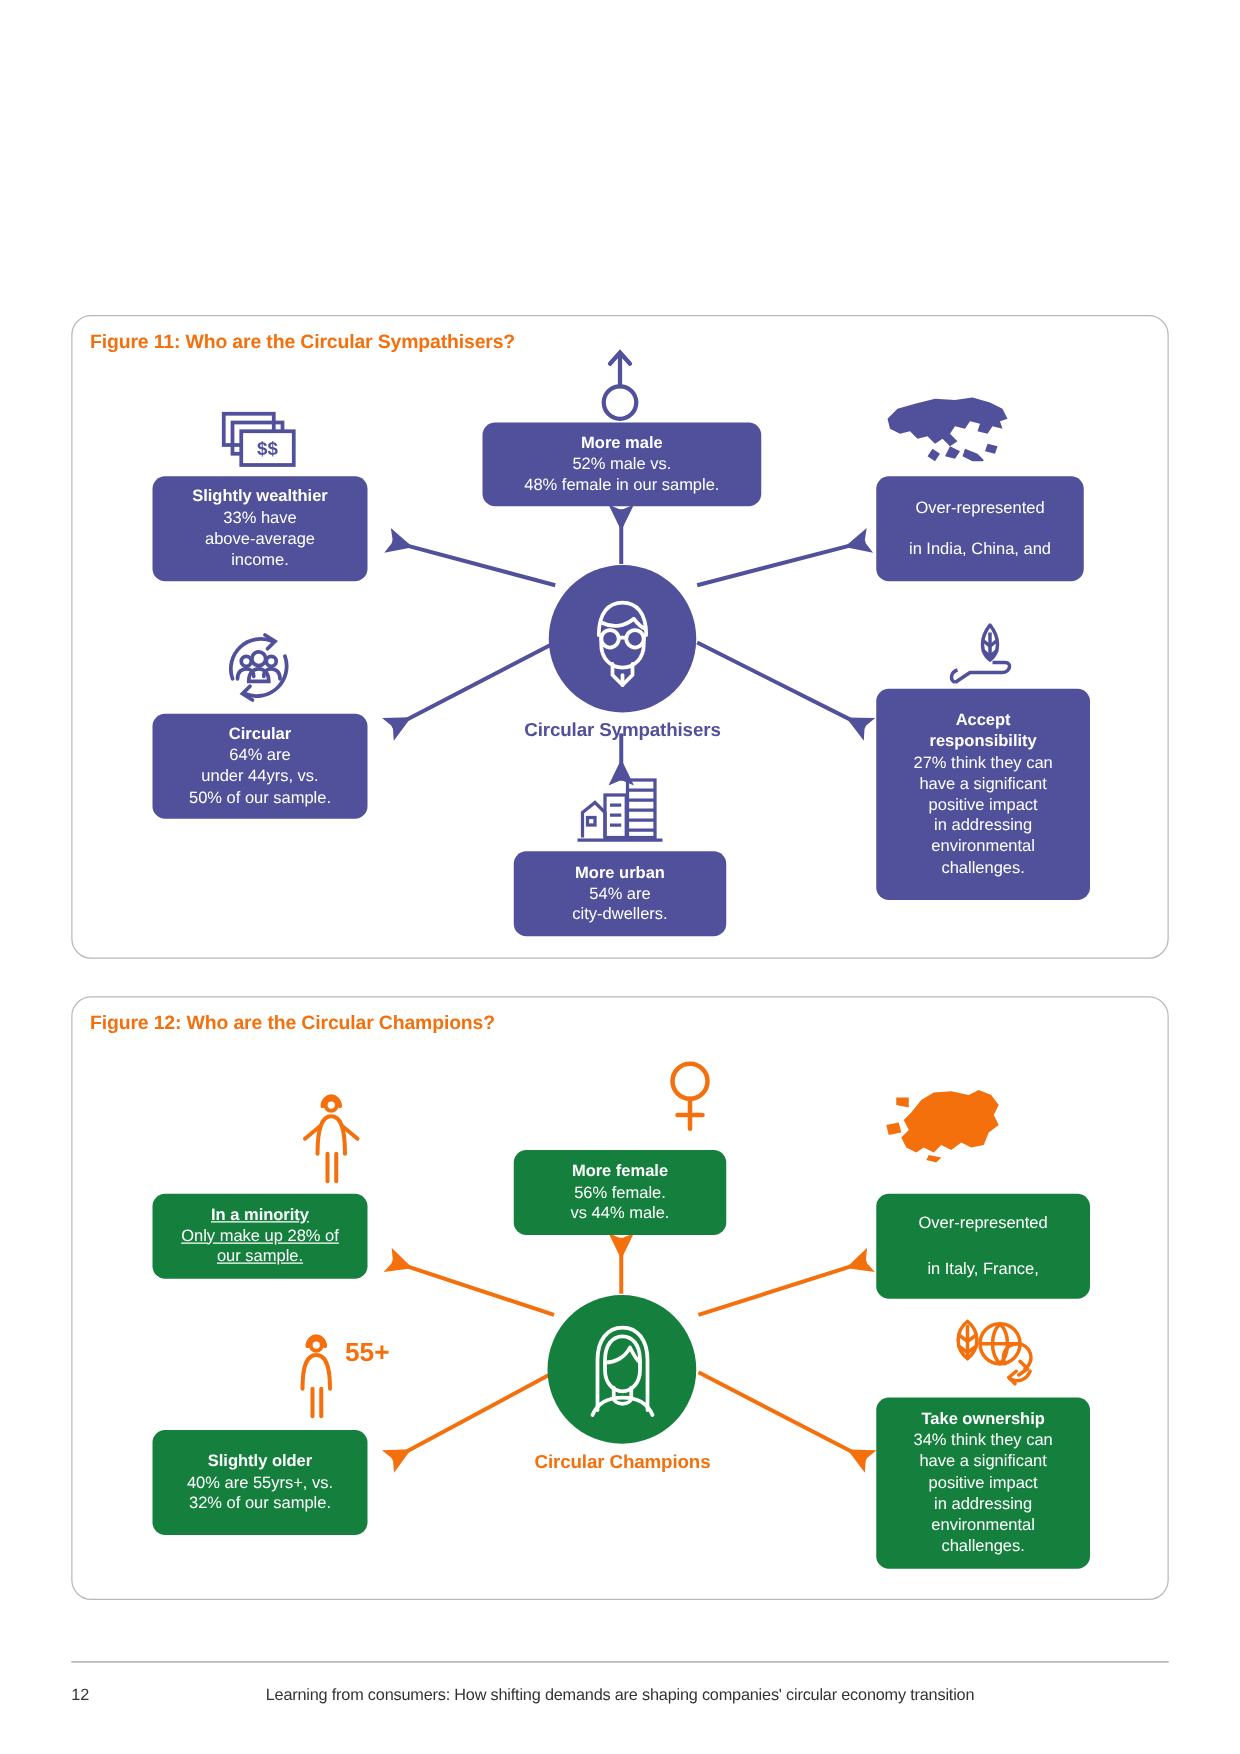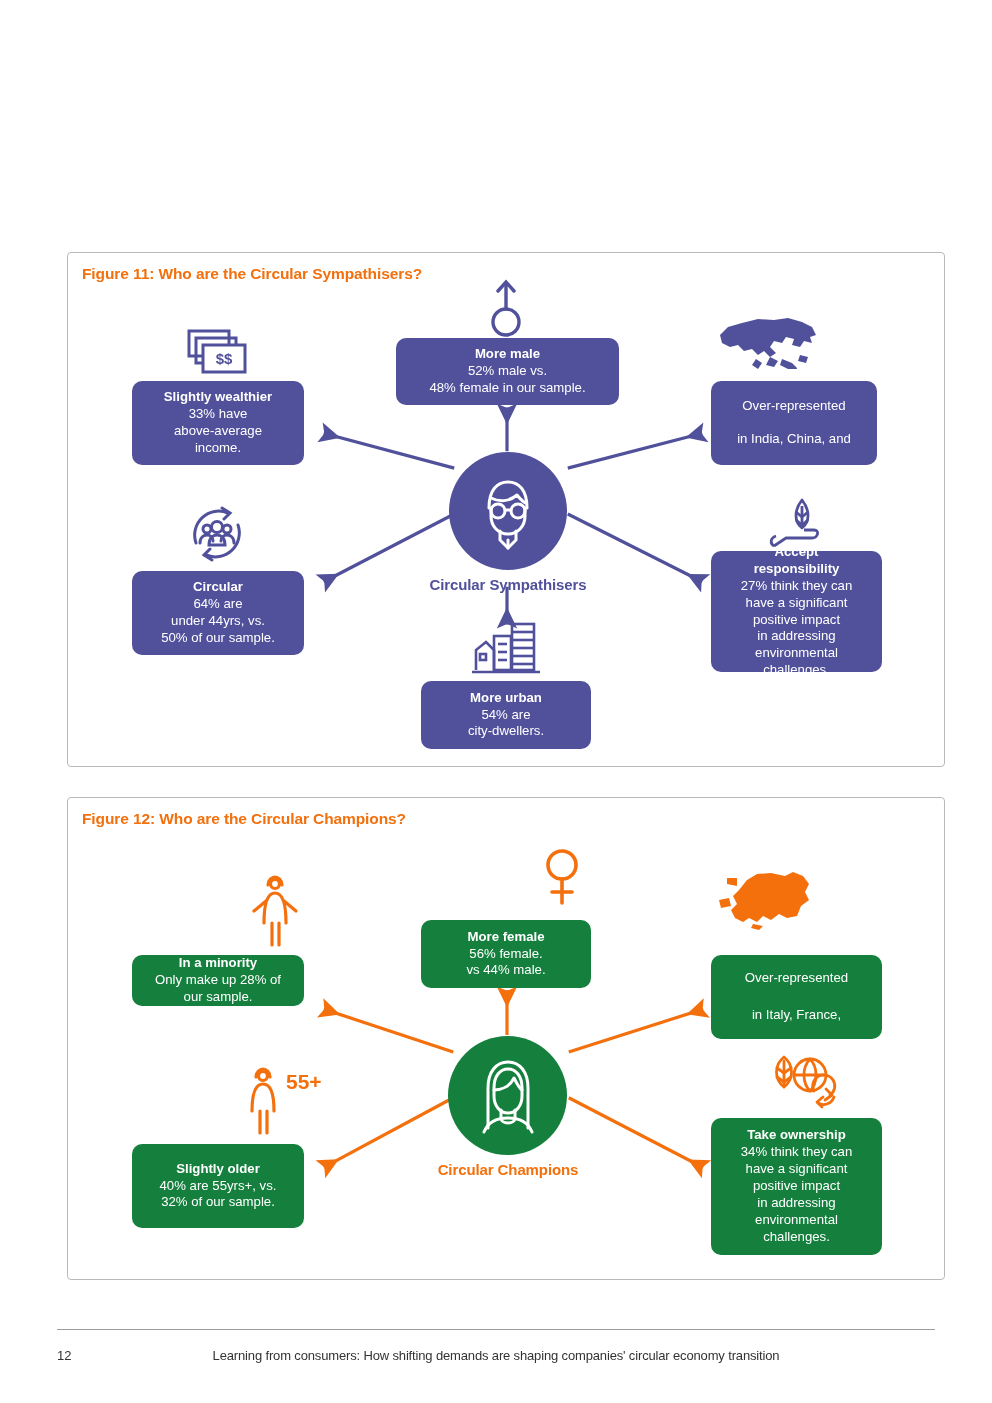--- a/index.html
+++ b/index.html
@@ -8,24 +8,23 @@
     font-family:"Liberation Sans", sans-serif;
     position:relative;overflow:hidden;
     -webkit-font-smoothing:antialiased;
   }
   .page{position:absolute;inset:0;}
 
   
   .panel{
     position:absolute;
     border:1px solid #b9b9b9;
-    border-radius:4px;
+    border-radius:16px;
     background:#ffffff;
     box-sizing:border-box;
-    margin-left:10px;
   }
   #panel-11{left:57px;top:252px;width:878px;height:515px;}
   #panel-12{left:57px;top:797px;width:878px;height:483px;}
 
   .fig-title{
     position:absolute;left:14px;top:12px;
     font-size:15.5px;font-weight:bold;letter-spacing:-0.1px;
     color:#f2700d;white-space:nowrap;
   }
 
@@ -203,21 +202,21 @@
       <span class="bd">under 44yrs, vs.</span>
       <span class="bd">50% of our sample.</span>
     </div>
 
     <div class="box purple" style="left:353px;top:428px;width:170px;height:68px;">
       <span class="hd">More urban</span>
       <span class="bd">54% are</span>
       <span class="bd">city-dwellers.</span>
     </div>
 
-    <div class="box purple" style="left:643px;top:298px;width:171px;height:121px;">
+    <div class="box purple" style="left:643px;top:298px;width:171px;height:169px;">
       <span class="hd">Accept</span>
       <span class="hd">responsibility</span>
       <span class="bd">27% think they can</span>
       <span class="bd">have a significant</span>
       <span class="bd">positive impact</span>
       <span class="bd">in addressing</span>
       <span class="bd">environmental</span>
       <span class="bd">challenges.</span>
     </div>
 
@@ -306,21 +305,21 @@
         <circle cx="42" cy="24" r="16"></circle>
         <line x1="26" y1="24" x2="58" y2="24"></line>
         <path d="M42,8 C50,16 50,32 42,40 C34,32 34,16 42,8 Z"></path>
         <path d="M46,40 A11,11 0 1 1 62,44"></path>
         <path d="M58,38 L64,44 L57,49"></path>
         <path d="M66,46 A11,11 0 0 1 50,52"></path>
         <path d="M54,56 L49,51 L55,46"></path>
       </g>
     </svg>
 
-    <div class="box orange" style="left:64px;top:157px;width:172px;height:51px;">
+    <div class="box orange" style="left:64px;top:157px;width:172px;height:68px;text-decoration:underline;">
       <span class="hd">In a minority</span>
       <span class="bd">Only make up 28% of</span>
       <span class="bd">our sample.</span>
     </div>
 
     <div class="box orange" style="left:353px;top:122px;width:170px;height:68px;">
       <span class="hd">More female</span>
       <span class="bd">56% female.</span>
       <span class="bd">vs 44% male.</span>
     </div>

